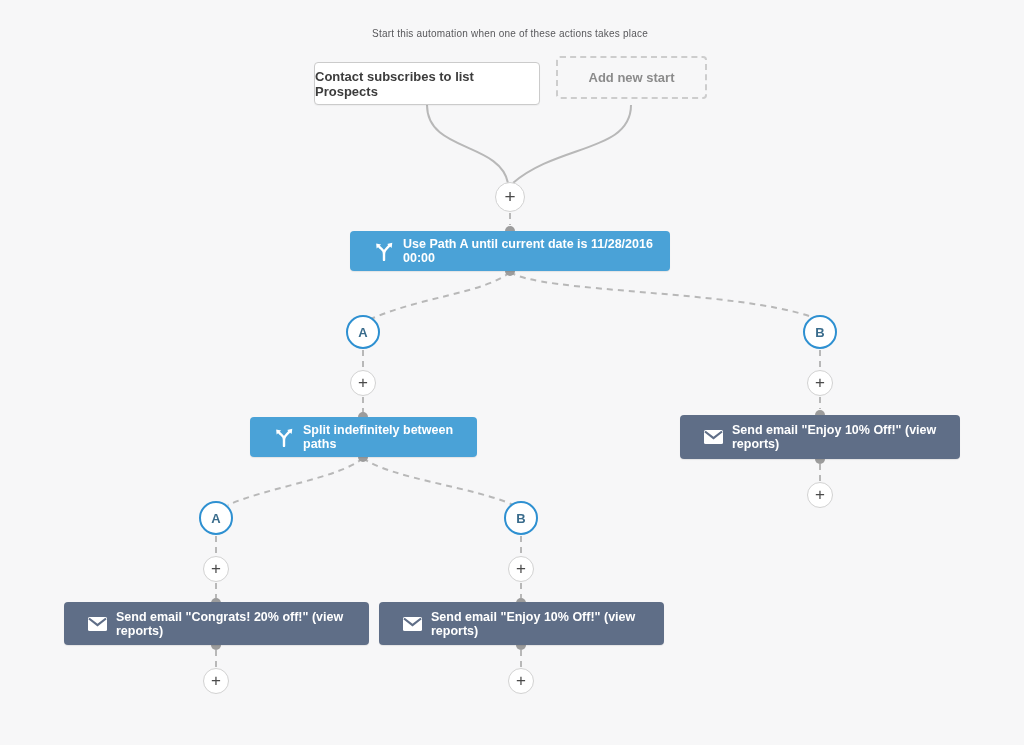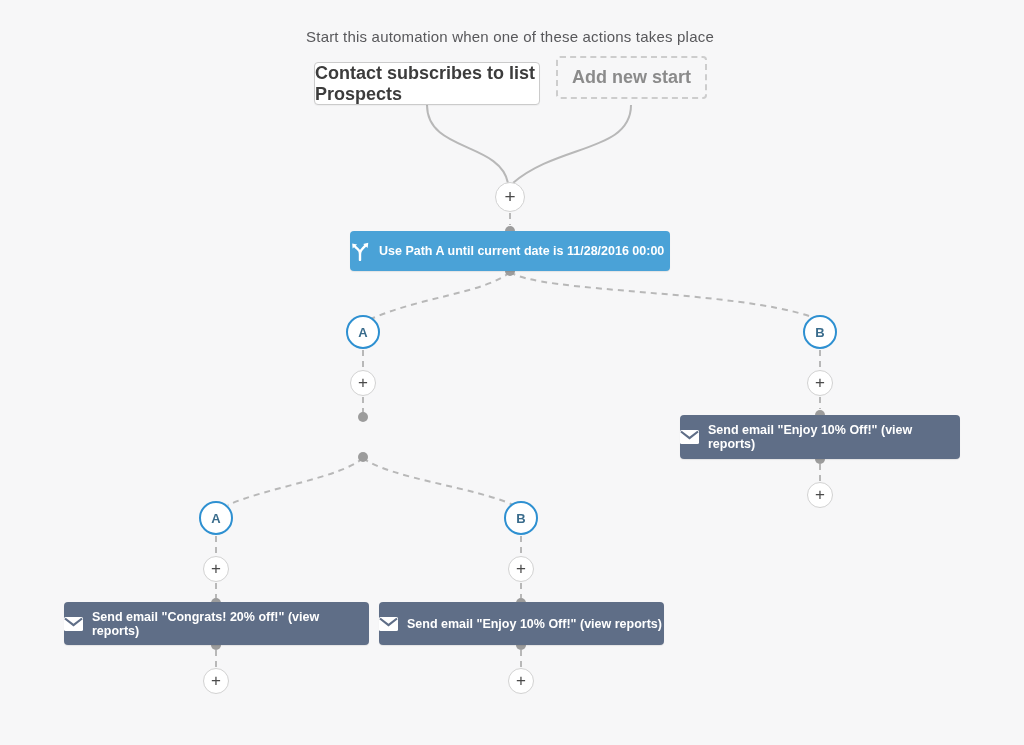--- a/index.html
+++ b/index.html
@@ -13,44 +13,45 @@
     background:#f7f7f8;
     overflow:hidden;
   }
   .connector-layer{
     position:absolute;left:0;top:0;width:1024px;height:745px;
     pointer-events:none;
   }
   .page-title{
     position:absolute;left:0;top:28px;width:1020px;
     text-align:center;
-    font-size:15px;color:#58585b;letter-spacing:.2px;
+    font-size:10px;color:#58585b;letter-spacing:.2px;
   }
   .start-box{
     position:absolute;
     box-sizing:border-box;
     display:flex;align-items:center;justify-content:center;
     background:#ffffff;
     border:1px solid #cbcbcb;
     border-radius:4px;
-    font-size:18px;font-weight:bold;color:#3c3c3c;
+    font-size:13px;font-weight:bold;color:#3c3c3c;
     cursor:pointer;
   }
   .start-box.trigger{left:314px;top:62px;width:226px;height:43px;box-shadow:0 1px 1px rgba(0,0,0,0.04);}
   .start-box.add-new{left:556px;top:56px;width:151px;height:43px;background:transparent;border:2px dashed #cdcdcd;color:#8b8b8b;}
   .node{
     position:absolute;
     box-sizing:border-box;
     display:flex;align-items:center;justify-content:flex-start;
     gap:9px;
     border-radius:4px;
     color:#ffffff;
     font-size:12.5px;font-weight:bold;
     cursor:pointer;
     box-shadow:0 1px 1px rgba(0,0,0,0.08);
+    padding-left:24px;
   }
   .node.blue{background:#4aa2d7;}
   .node.slate{background:#5f6e87;}
   .node .ic{display:flex;align-items:center;}
   .node-wait{left:350px;top:231px;width:320px;height:40px;}
   .node-split{left:250px;top:417px;width:227px;height:40px;}
   .node-email-b-top{left:680px;top:415px;width:280px;height:44px;}
   .node-email-a{left:64px;top:602px;width:305px;height:43px;}
   .node-email-b{left:379px;top:602px;width:285px;height:43px;}
   .branch-circle{
@@ -161,20 +162,34 @@
     <span>B</span>
   </div>
 
   <div class="plus-btn pb-a1">
     <span class="plus-glyph">+</span>
   </div>
   <div class="plus-btn pb-b1">
     <span class="plus-glyph">+</span>
   </div>
 
+  <div class="node blue node-split">
+    <span class="ic">
+      <svg width="20" height="19" viewBox="0 0 20 19">
+        <g stroke="#ffffff" stroke-width="2.4" fill="none" stroke-linecap="round">
+          <path d="M10,18 L10,11"></path>
+          <path d="M10,11 C10,8 7.5,7.5 5,4.5"></path>
+          <path d="M10,11 C10,8 12.5,7 16,3"></path>
+        </g>
+        <path d="M2.6,6.5 L2.2,1.6 L7.1,2.4 Z" fill="#ffffff"></path>
+        <path d="M13.2,1.9 L18.3,0.8 L17.6,5.9 Z" fill="#ffffff"></path>
+      </svg>
+    </span>
+    <span>Split indefinitely between paths</span>
+  </div>
 
   <div class="node slate node-email-b-top">
     <span class="ic">
       <svg width="19" height="14" viewBox="0 0 19 14">
         <rect x="0" y="0" width="19" height="14" rx="1.5" fill="#ffffff"></rect>
         <path d="M1,1.5 L9.5,8 L18,1.5" fill="none" stroke="#5f6e87" stroke-width="2.2"></path>
       </svg>
     </span>
     <span>Send email "Enjoy 10% Off!" (view reports)</span>
   </div>

